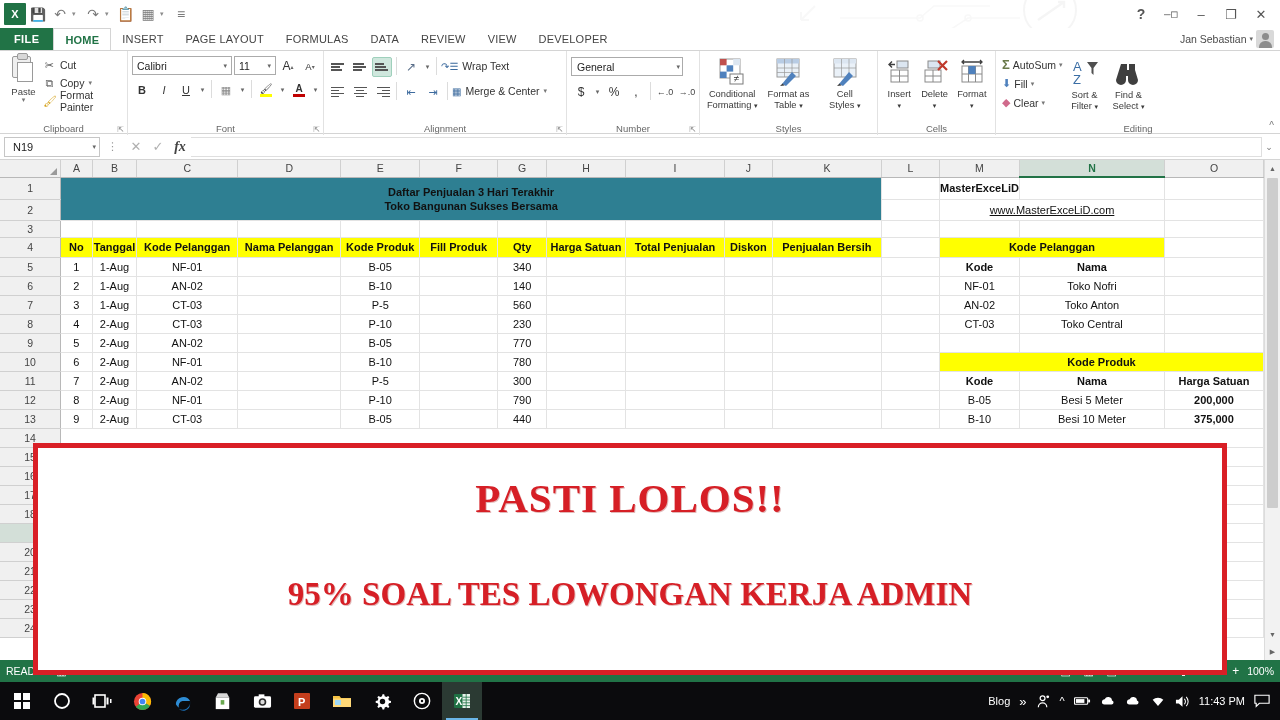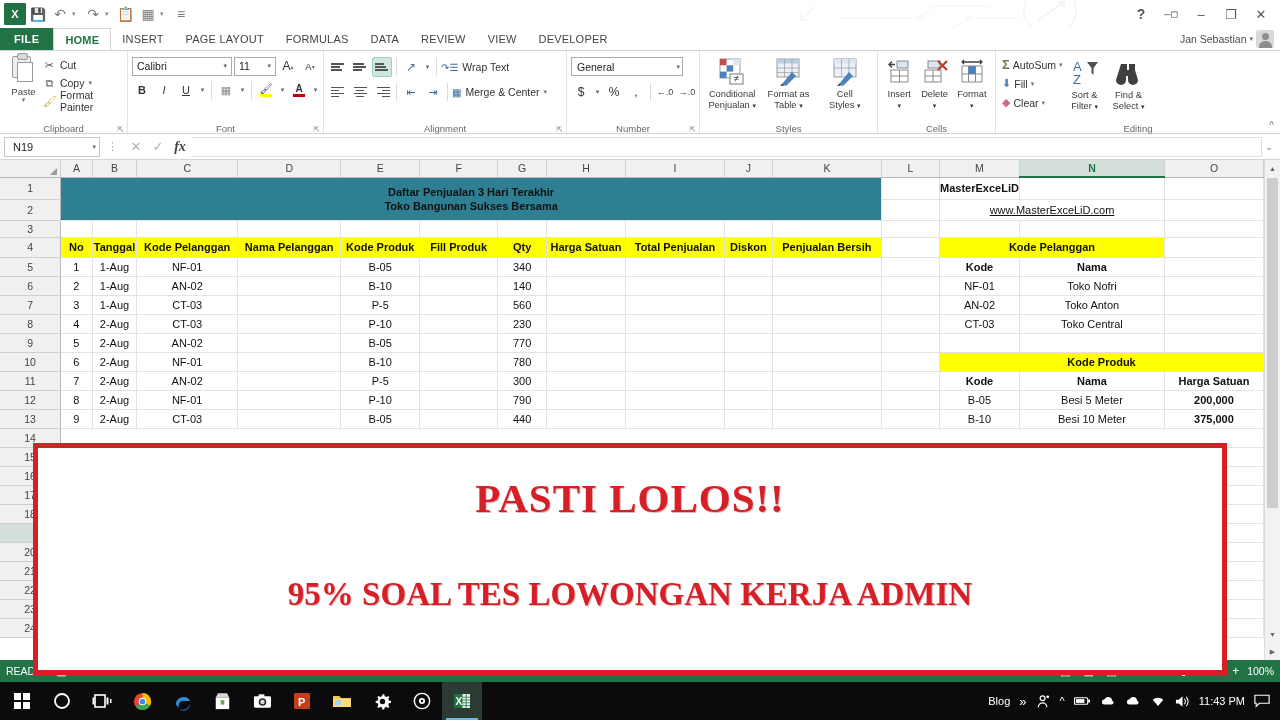--- a/index.html
+++ b/index.html
@@ -127,21 +127,21 @@
   .cb-items { display: flex; flex-direction: column; gap: 2px; padding-top: 4px; }
   .cb-item {
     display: flex; align-items: center; gap: 4px; font-size: 10.5px;
     color: #333; cursor: pointer; height: 16px; padding-right: 4px;
   }
   .ico-scissor { color: #5a5a5a; font-size: 11px; width: 13px; text-align:center; }
   .ico-copy { color: #6d6d6d; font-size: 11px; width: 13px; text-align:center;}
   .ico-brush { color: #d4a017; font-size: 11px; width: 13px; text-align:center;}
 
   
-  .row { display: flex; align-items: center; gap: 2px; }
+  .row { display: flex; gap: 2px; }
   .fnt-row1 { padding-top: 3px; }
   .fnt-row2 { padding-top: 4px; }
   .combo {
     border: 1px solid #ababab; background: #fff; height: 19px;
     display: flex; align-items: center; font-size: 10.5px; color: #222;
     padding: 0 2px 0 4px; cursor: pointer;
   }
   .combo .cv { flex: 1; white-space: nowrap; overflow: hidden; }
   .combo .ca { font-size: 7px; color: #666; padding: 0 2px; }
   .tbtn {
@@ -603,21 +603,21 @@
             <rect x="3" y="2" width="20" height="19" fill="#fff" stroke="#9a9a9a"></rect>
             <rect x="3" y="2" width="6.6" height="6.3" fill="#c0504d"></rect>
             <rect x="9.6" y="8.3" width="6.6" height="6.3" fill="#4f81bd"></rect>
             <rect x="3" y="14.6" width="6.6" height="6.4" fill="#4f81bd"></rect>
             <rect x="16.2" y="2" width="6.8" height="6.3" fill="#dce6f1"></rect>
             <rect x="13" y="17" width="13" height="10" fill="#fff" stroke="#7a7a7a"></rect>
             <text x="19.5" y="25" font-size="10" text-anchor="middle" fill="#333" font-family="Liberation Sans">≠</text>
           </svg>
           <div class="cap">
             <span>Conditional</span><br>
-            <span>Penjualan</span>
+            <span>Formatting</span>
             <span style="font-size:7px">▾</span>
           </div>
         </div>
         <div class="bigbtn">
           <svg class="gico" viewBox="0 0 30 30">
             <rect x="4" y="2" width="22" height="18" fill="#eaf1f8" stroke="#9a9a9a"></rect>
             <rect x="4" y="2" width="22" height="4.5" fill="#b8cce4"></rect>
             <line x1="11.5" y1="2" x2="11.5" y2="20" stroke="#9a9a9a" stroke-width=".7"></line>
             <line x1="19" y1="2" x2="19" y2="20" stroke="#9a9a9a" stroke-width=".7"></line>
             <line x1="4" y1="11" x2="26" y2="11" stroke="#9a9a9a" stroke-width=".7"></line>

